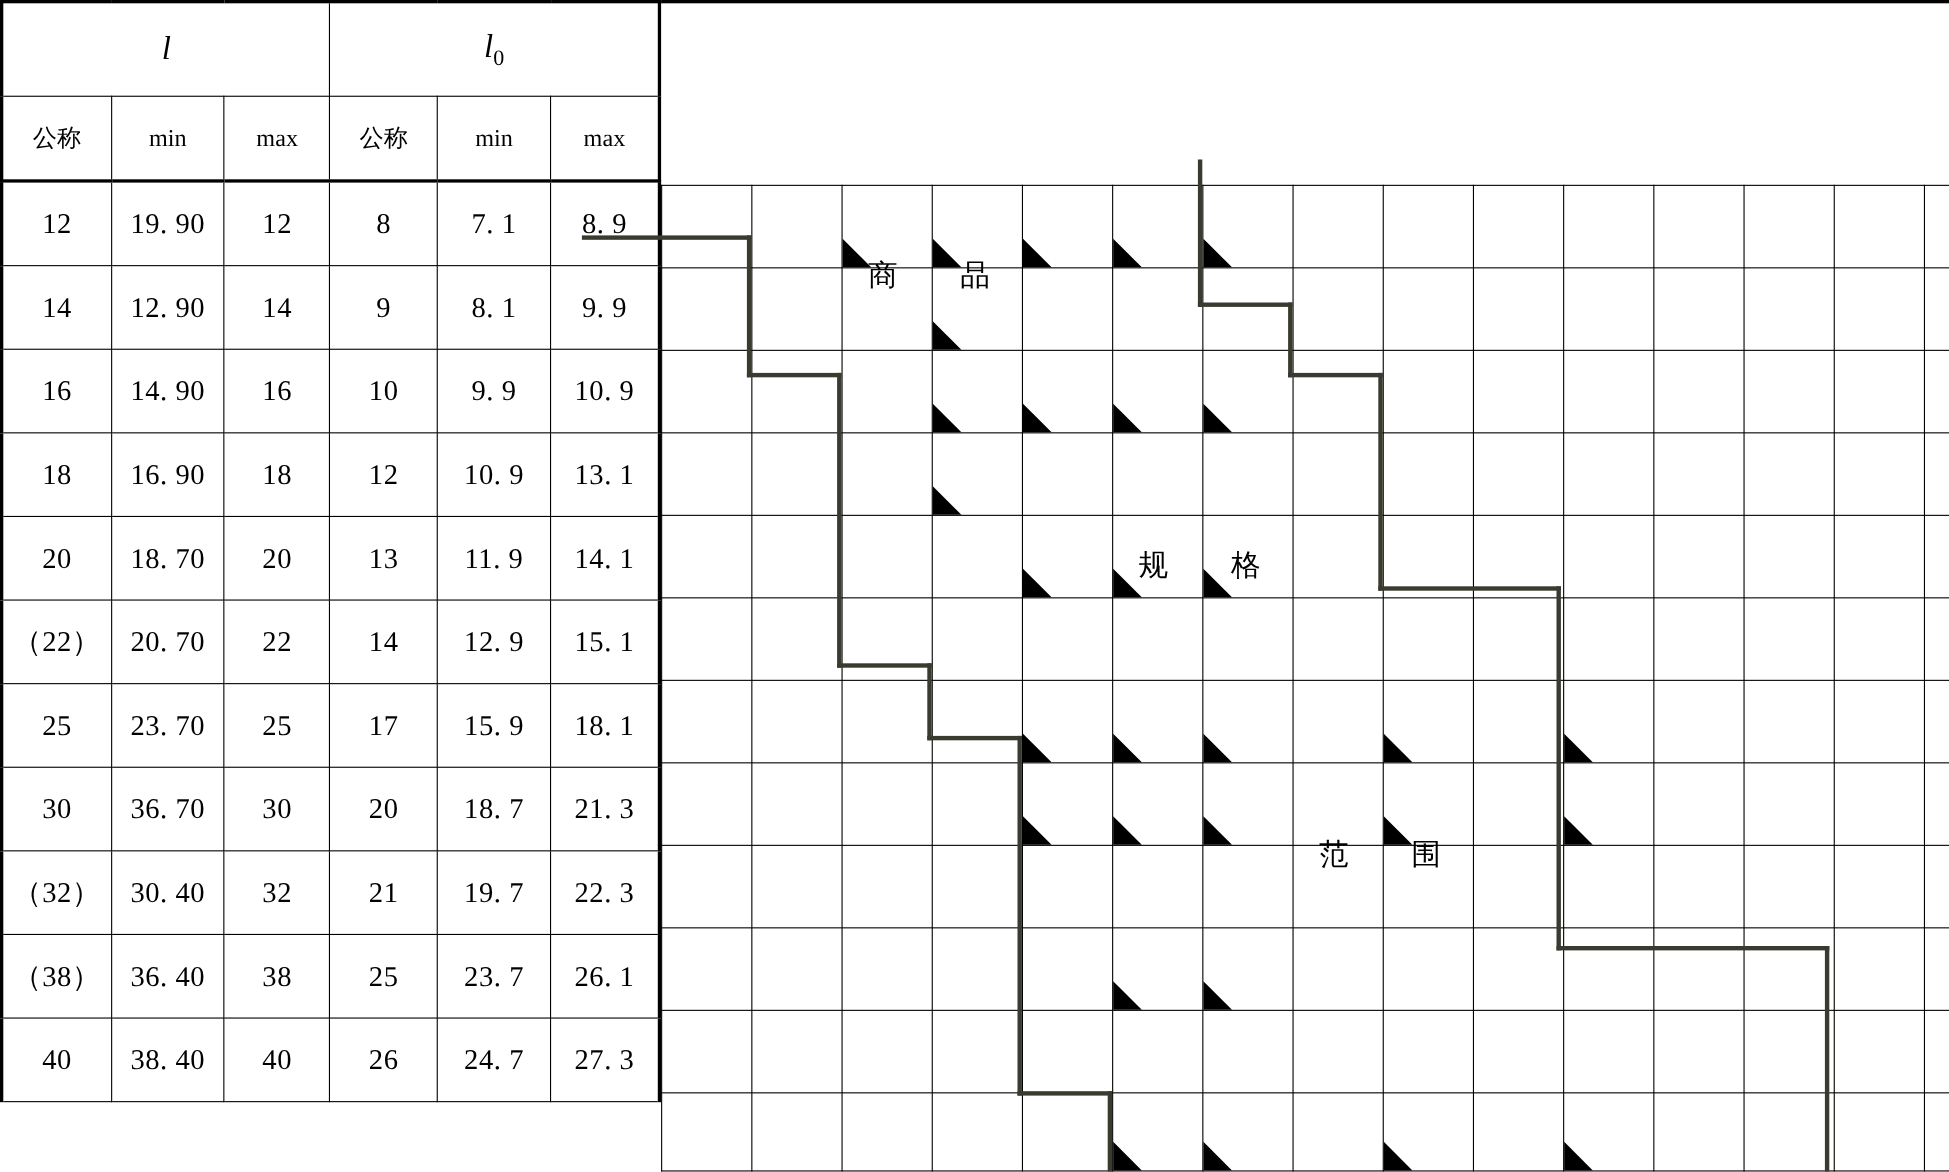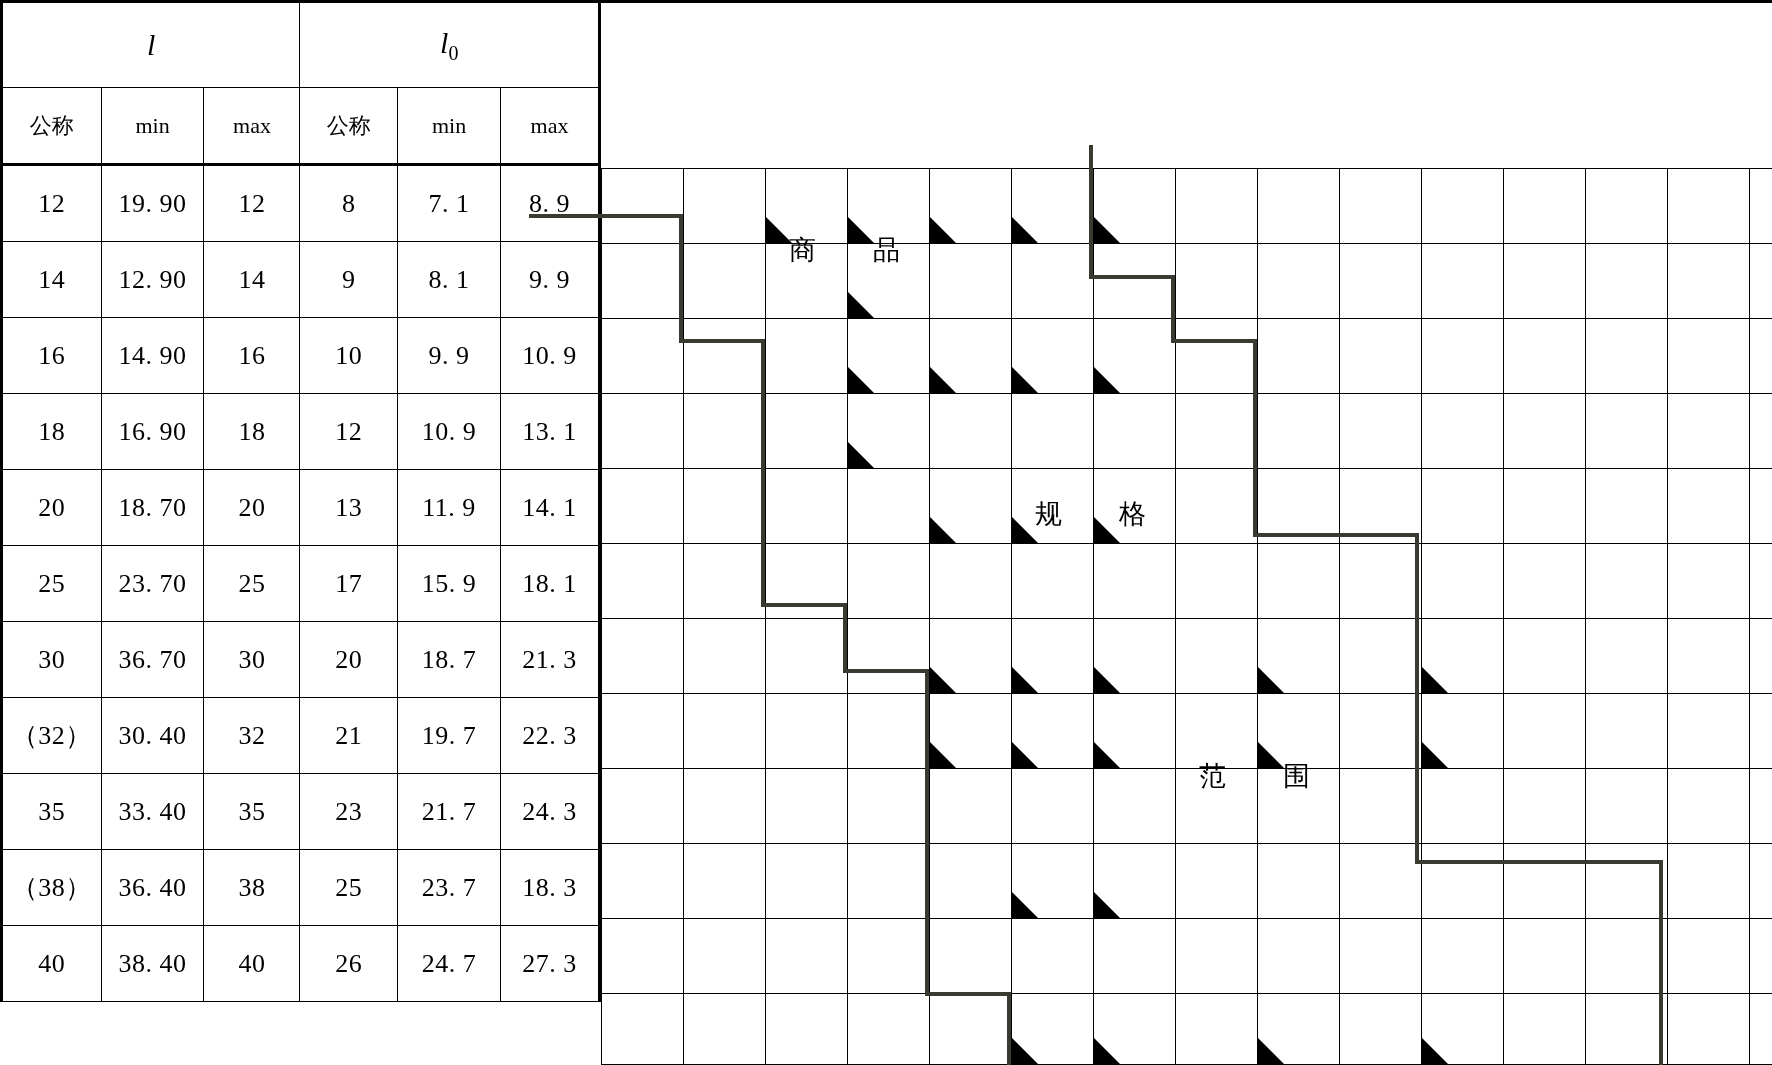--- a/index.html
+++ b/index.html
@@ -182,20 +182,28 @@
       </tr>
       <tr class="data">
         <td class="nowrapnum thickleft">20</td>
         <td class="nowrapnum">18. 70</td>
         <td class="nowrapnum">20</td>
         <td class="nowrapnum">13</td>
         <td class="nowrapnum">11. 9</td>
         <td class="nowrapnum thickright">14. 1</td>
       </tr>
       <tr class="data">
+        <td class="nowrapnum thickleft">（22）</td>
+        <td class="nowrapnum">20. 70</td>
+        <td class="nowrapnum">22</td>
+        <td class="nowrapnum">14</td>
+        <td class="nowrapnum">12. 9</td>
+        <td class="nowrapnum thickright">15. 1</td>
+      </tr>
+      <tr class="data">
         <td class="nowrapnum thickleft">25</td>
         <td class="nowrapnum">23. 70</td>
         <td class="nowrapnum">25</td>
         <td class="nowrapnum">17</td>
         <td class="nowrapnum">15. 9</td>
         <td class="nowrapnum thickright">18. 1</td>
       </tr>
       <tr class="data">
         <td class="nowrapnum thickleft">30</td>
         <td class="nowrapnum">36. 70</td>
@@ -206,34 +214,26 @@
       </tr>
       <tr class="data">
         <td class="nowrapnum thickleft">（32）</td>
         <td class="nowrapnum">30. 40</td>
         <td class="nowrapnum">32</td>
         <td class="nowrapnum">21</td>
         <td class="nowrapnum">19. 7</td>
         <td class="nowrapnum thickright">22. 3</td>
       </tr>
       <tr class="data">
-        <td class="nowrapnum thickleft">35</td>
-        <td class="nowrapnum">33. 40</td>
-        <td class="nowrapnum">35</td>
-        <td class="nowrapnum">23</td>
-        <td class="nowrapnum">21. 7</td>
-        <td class="nowrapnum thickright">24. 3</td>
-      </tr>
-      <tr class="data">
         <td class="nowrapnum thickleft">（38）</td>
         <td class="nowrapnum">36. 40</td>
         <td class="nowrapnum">38</td>
         <td class="nowrapnum">25</td>
         <td class="nowrapnum">23. 7</td>
-        <td class="nowrapnum thickright">18. 3</td>
+        <td class="nowrapnum thickright">26. 1</td>
       </tr>
       <tr class="data">
         <td class="nowrapnum thickleft">40</td>
         <td class="nowrapnum">38. 40</td>
         <td class="nowrapnum">40</td>
         <td class="nowrapnum">26</td>
         <td class="nowrapnum">24. 7</td>
         <td class="nowrapnum thickright">27. 3</td>
       </tr>
     </tbody>

